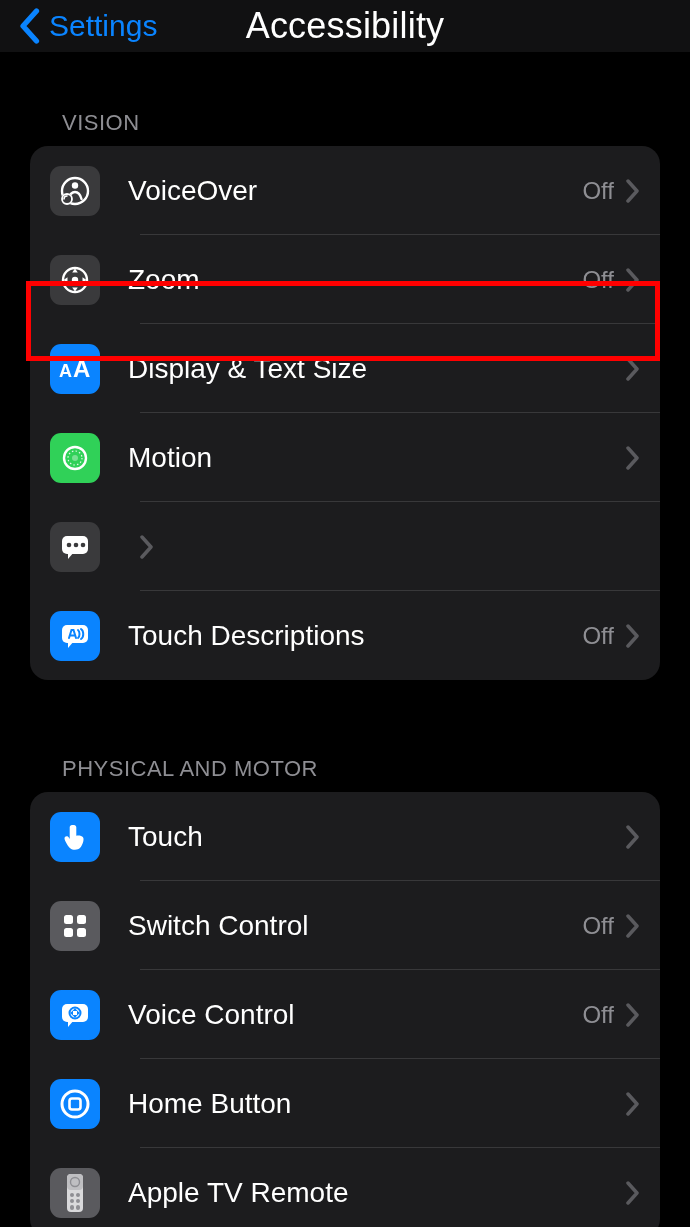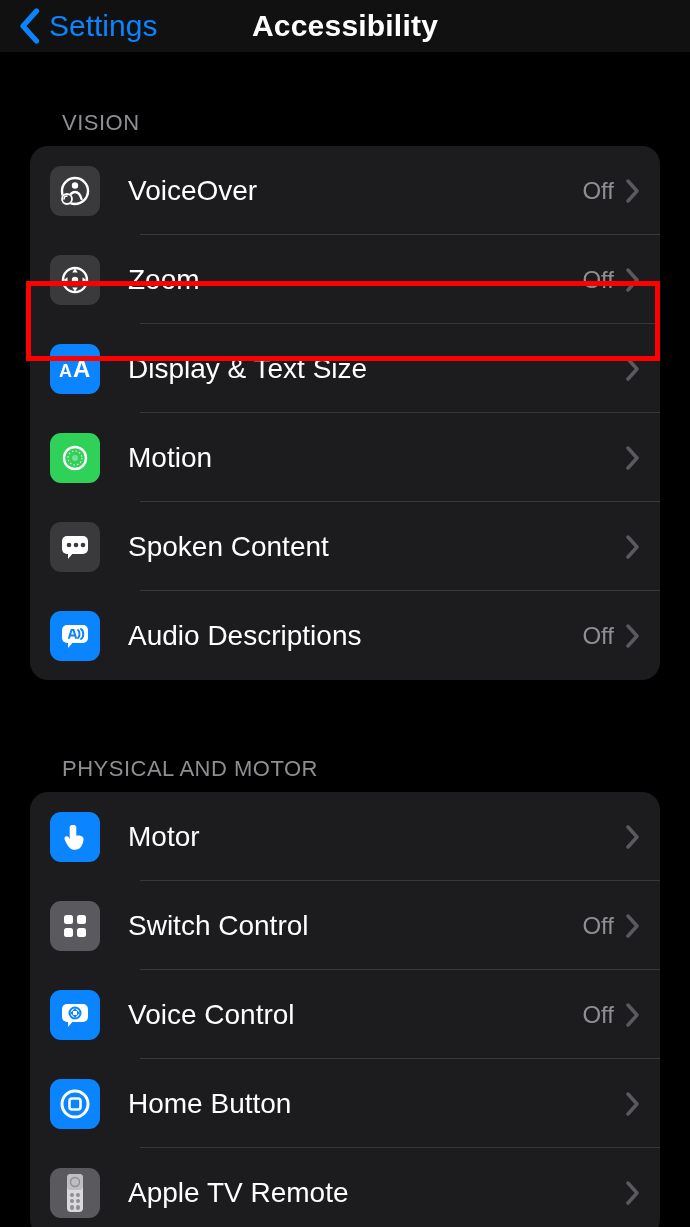--- a/index.html
+++ b/index.html
@@ -31,22 +31,22 @@
     cursor: pointer;
   }
   .back-chevron {
     width: 22px;
     height: 36px;
     margin-right: 9px;
   }
   .back-chevron svg { display: block; }
   .title {
     margin: 0 auto;
-    font-size: 30px;
-    font-weight: 700;
+    font-size: 36px;
+    font-weight: 400;
     letter-spacing: 0.2px;
   }
   .content {
     padding: 0 0 12px 0;
   }
   .section-header {
     margin: 58px 0 10px 62px;
     font-size: 22px;
     letter-spacing: 0.5px;
     color: #8e8e93;
@@ -220,40 +220,39 @@
     <div class="row">
       <div class="icon-wrap icon-dark">
         <svg width="32" height="28" viewBox="0 0 32 28">
           <rect x="3" y="3" width="26" height="18" rx="5" fill="#fff"></rect>
           <polygon points="9,19 15,19 9,26" fill="#fff"></polygon>
           <circle cx="10" cy="12" r="2.3" fill="#3a3a3c"></circle>
           <circle cx="17" cy="12" r="2.3" fill="#3a3a3c"></circle>
           <circle cx="24" cy="12" r="2.3" fill="#3a3a3c"></circle>
         </svg>
       </div>
-      <div class="label">Spoken Content</div>
       <div class="value"></div>
       <div class="chevron">
         <svg viewBox="0 0 14 24" width="14" height="24">
             <polyline points="2,2 11,12 2,22" fill="none" stroke-width="3.5" stroke-linecap="round" stroke-linejoin="round"></polyline>
           </svg>
       </div>
       <div class="sep"></div>
     </div>
 
     <div class="row">
       <div class="icon-wrap icon-blue">
         <svg width="32" height="28" viewBox="0 0 32 28">
           <rect x="3" y="3" width="26" height="18" rx="5" fill="#fff"></rect>
           <polygon points="9,19 15,19 9,26" fill="#fff"></polygon>
           <path d="M10 16l2.5-8h2l2.5 8M11 13.5h5" stroke="#0a84ff" stroke-width="2" fill="none" stroke-linecap="round"></path>
           <path d="M19 8c2 1.5 2 6.5 0 8M22 7c3 2 3 8 0 10" stroke="#0a84ff" stroke-width="2" fill="none" stroke-linecap="round"></path>
         </svg>
       </div>
-      <div class="label">Audio Descriptions</div>
+      <div class="label">Touch Descriptions</div>
       <div class="value">Off</div>
       <div class="chevron">
         <svg viewBox="0 0 14 24" width="14" height="24">
             <polyline points="2,2 11,12 2,22" fill="none" stroke-width="3.5" stroke-linecap="round" stroke-linejoin="round"></polyline>
           </svg>
       </div>
 
     </div>
 
   </div>
@@ -261,21 +260,21 @@
   <div class="section-header physical-header">Physical and Motor</div>
 
   <div class="group">
 
     <div class="row">
       <div class="icon-wrap icon-blue">
         <svg width="30" height="32" viewBox="0 0 30 32">
           <path d="M14 4c1.3 0 2.3 1 2.3 2.3v8.5c2-.6 5.5-.2 6.7 1.5 1 1.4.5 4-.5 6.5-1.2 3-3 6-7.5 6-4 0-6-2-8-5.5-1-1.7-2.5-4.5-2.5-5.8 0-1.3 1-2.2 2.2-2.2.9 0 1.6.5 2.1 1.3l.9 1.5V6.3C9.7 5 10.7 4 12 4" fill="#fff"></path>
         </svg>
       </div>
-      <div class="label">Motor</div>
+      <div class="label">Touch</div>
       <div class="value"></div>
       <div class="chevron">
         <svg viewBox="0 0 14 24" width="14" height="24">
             <polyline points="2,2 11,12 2,22" fill="none" stroke-width="3.5" stroke-linecap="round" stroke-linejoin="round"></polyline>
           </svg>
       </div>
       <div class="sep"></div>
     </div>
 
     <div class="row">

